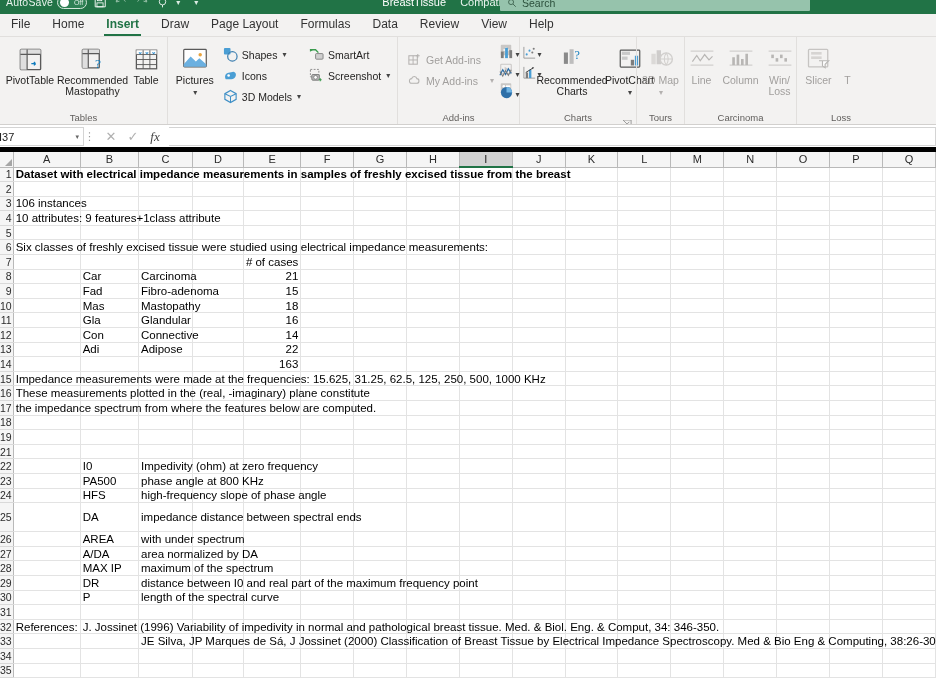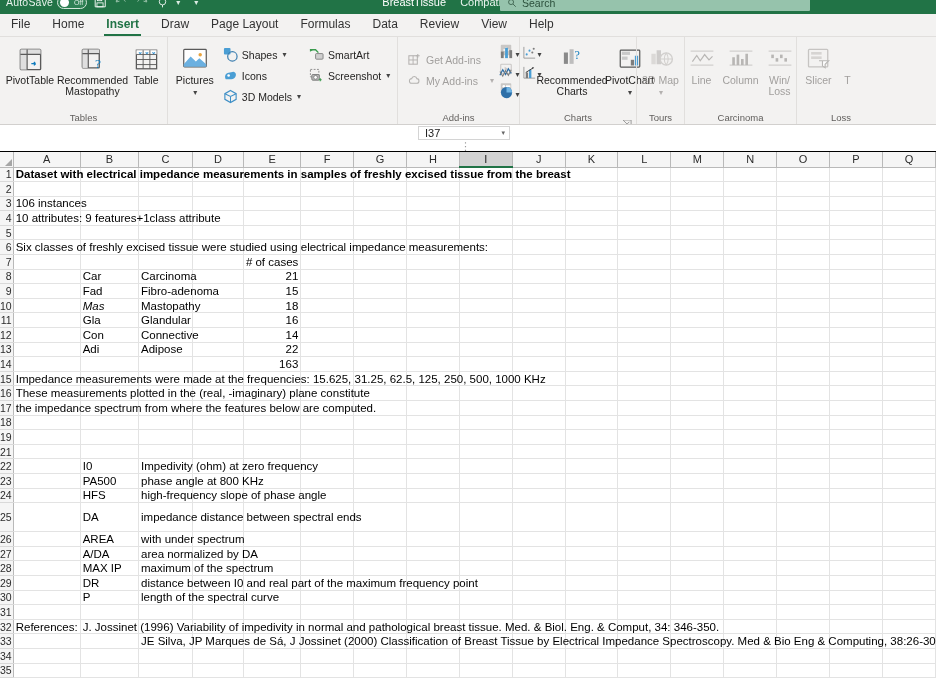--- a/index.html
+++ b/index.html
@@ -108,22 +108,21 @@
   .mcell { display: flex; align-items: center; height: 20px; }
   .dlg {
     position: absolute; right: 4px; bottom: 1px;
     width: 9px; height: 9px; opacity: .6;
   }
 
   
   .fbar {
     position: absolute; top: 126px; left: 0; width: 936px; height: 26px;
     background: #ffffff; display: flex; align-items: center;
-    border-bottom: 1px solid #000000;
-    flex-direction: column;
+    border-bottom: 5px solid #000000;
   }
   .namebox {
     margin-left: -8px; width: 92px; height: 19px;
     border: 1px solid #d4d4d4; background: #ffffff;
     display: flex; align-items: center; justify-content: space-between;
     padding: 0 4px 0 6px; font-size: 11px; color: #212121;
   }
   .nb-chev { font-size: 7px; color: #666; }
   .fbar-dots { color: #9a9a9a; font-size: 11px; margin-right: 4px; letter-spacing: 1px; }
   .fbtn {
@@ -805,21 +804,21 @@
             <td class="cell" style="width: 55px;"></td>
             <td class="cell" style="width: 55px;"></td>
             <td class="cell" style="width: 55px;"></td>
             <td class="cell" style="width: 55px;"></td>
             <td class="cell" style="width: 55px;"></td>
             <td class="cell" style="width: 55px;"></td>
           </tr>
           <tr style="height: 14.6px;">
             <td class="rowhdr">10</td>
             <td class="cell" style="width: 55px;"></td>
-            <td class="cell" style="width: 59px; font-style: italic;">Mas</td>
+            <td class="cell" style="width: 59px;">Mas</td>
             <td class="cell spill" style="width: 56px;">
               <span class="spill-text">Mastopathy</span>
             </td>
             <td class="cell" style="width: 53px;"></td>
             <td class="cell r" style="width: 55px;">18</td>
             <td class="cell" style="width: 55px;"></td>
             <td class="cell" style="width: 55px;"></td>
             <td class="cell" style="width: 55px;"></td>
             <td class="cell" style="width: 55px;"></td>
             <td class="cell" style="width: 55px;"></td>

